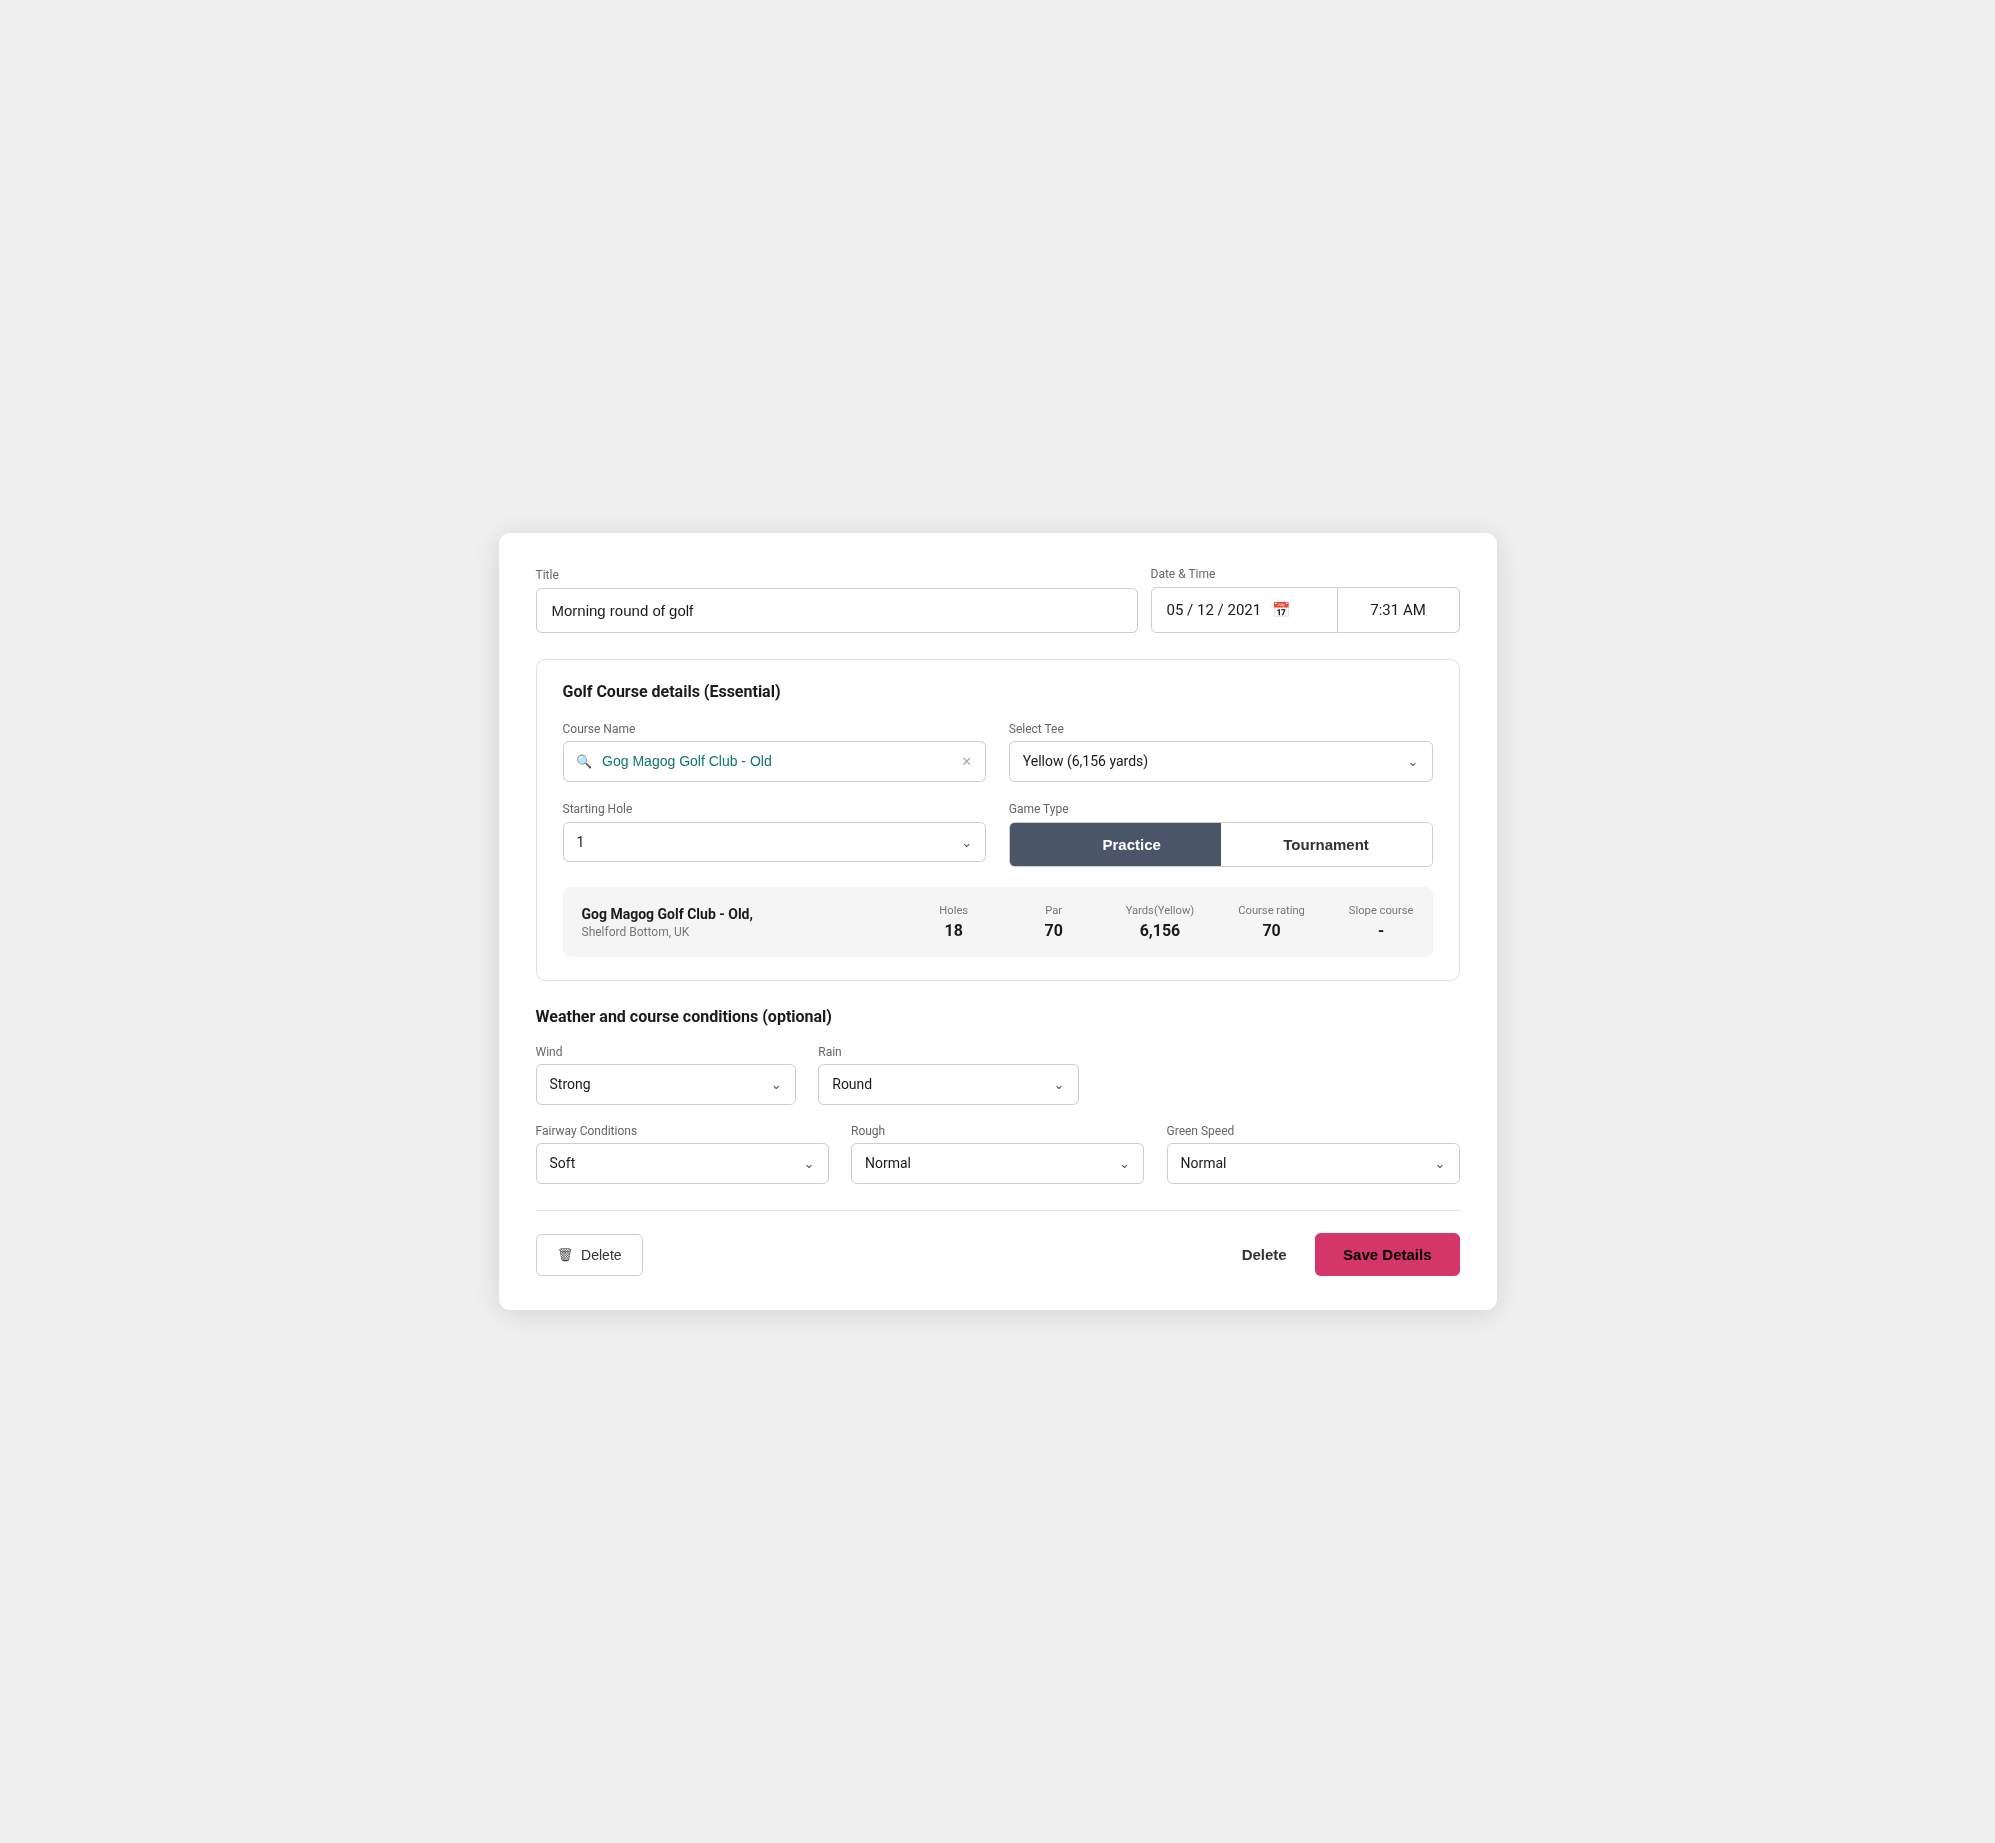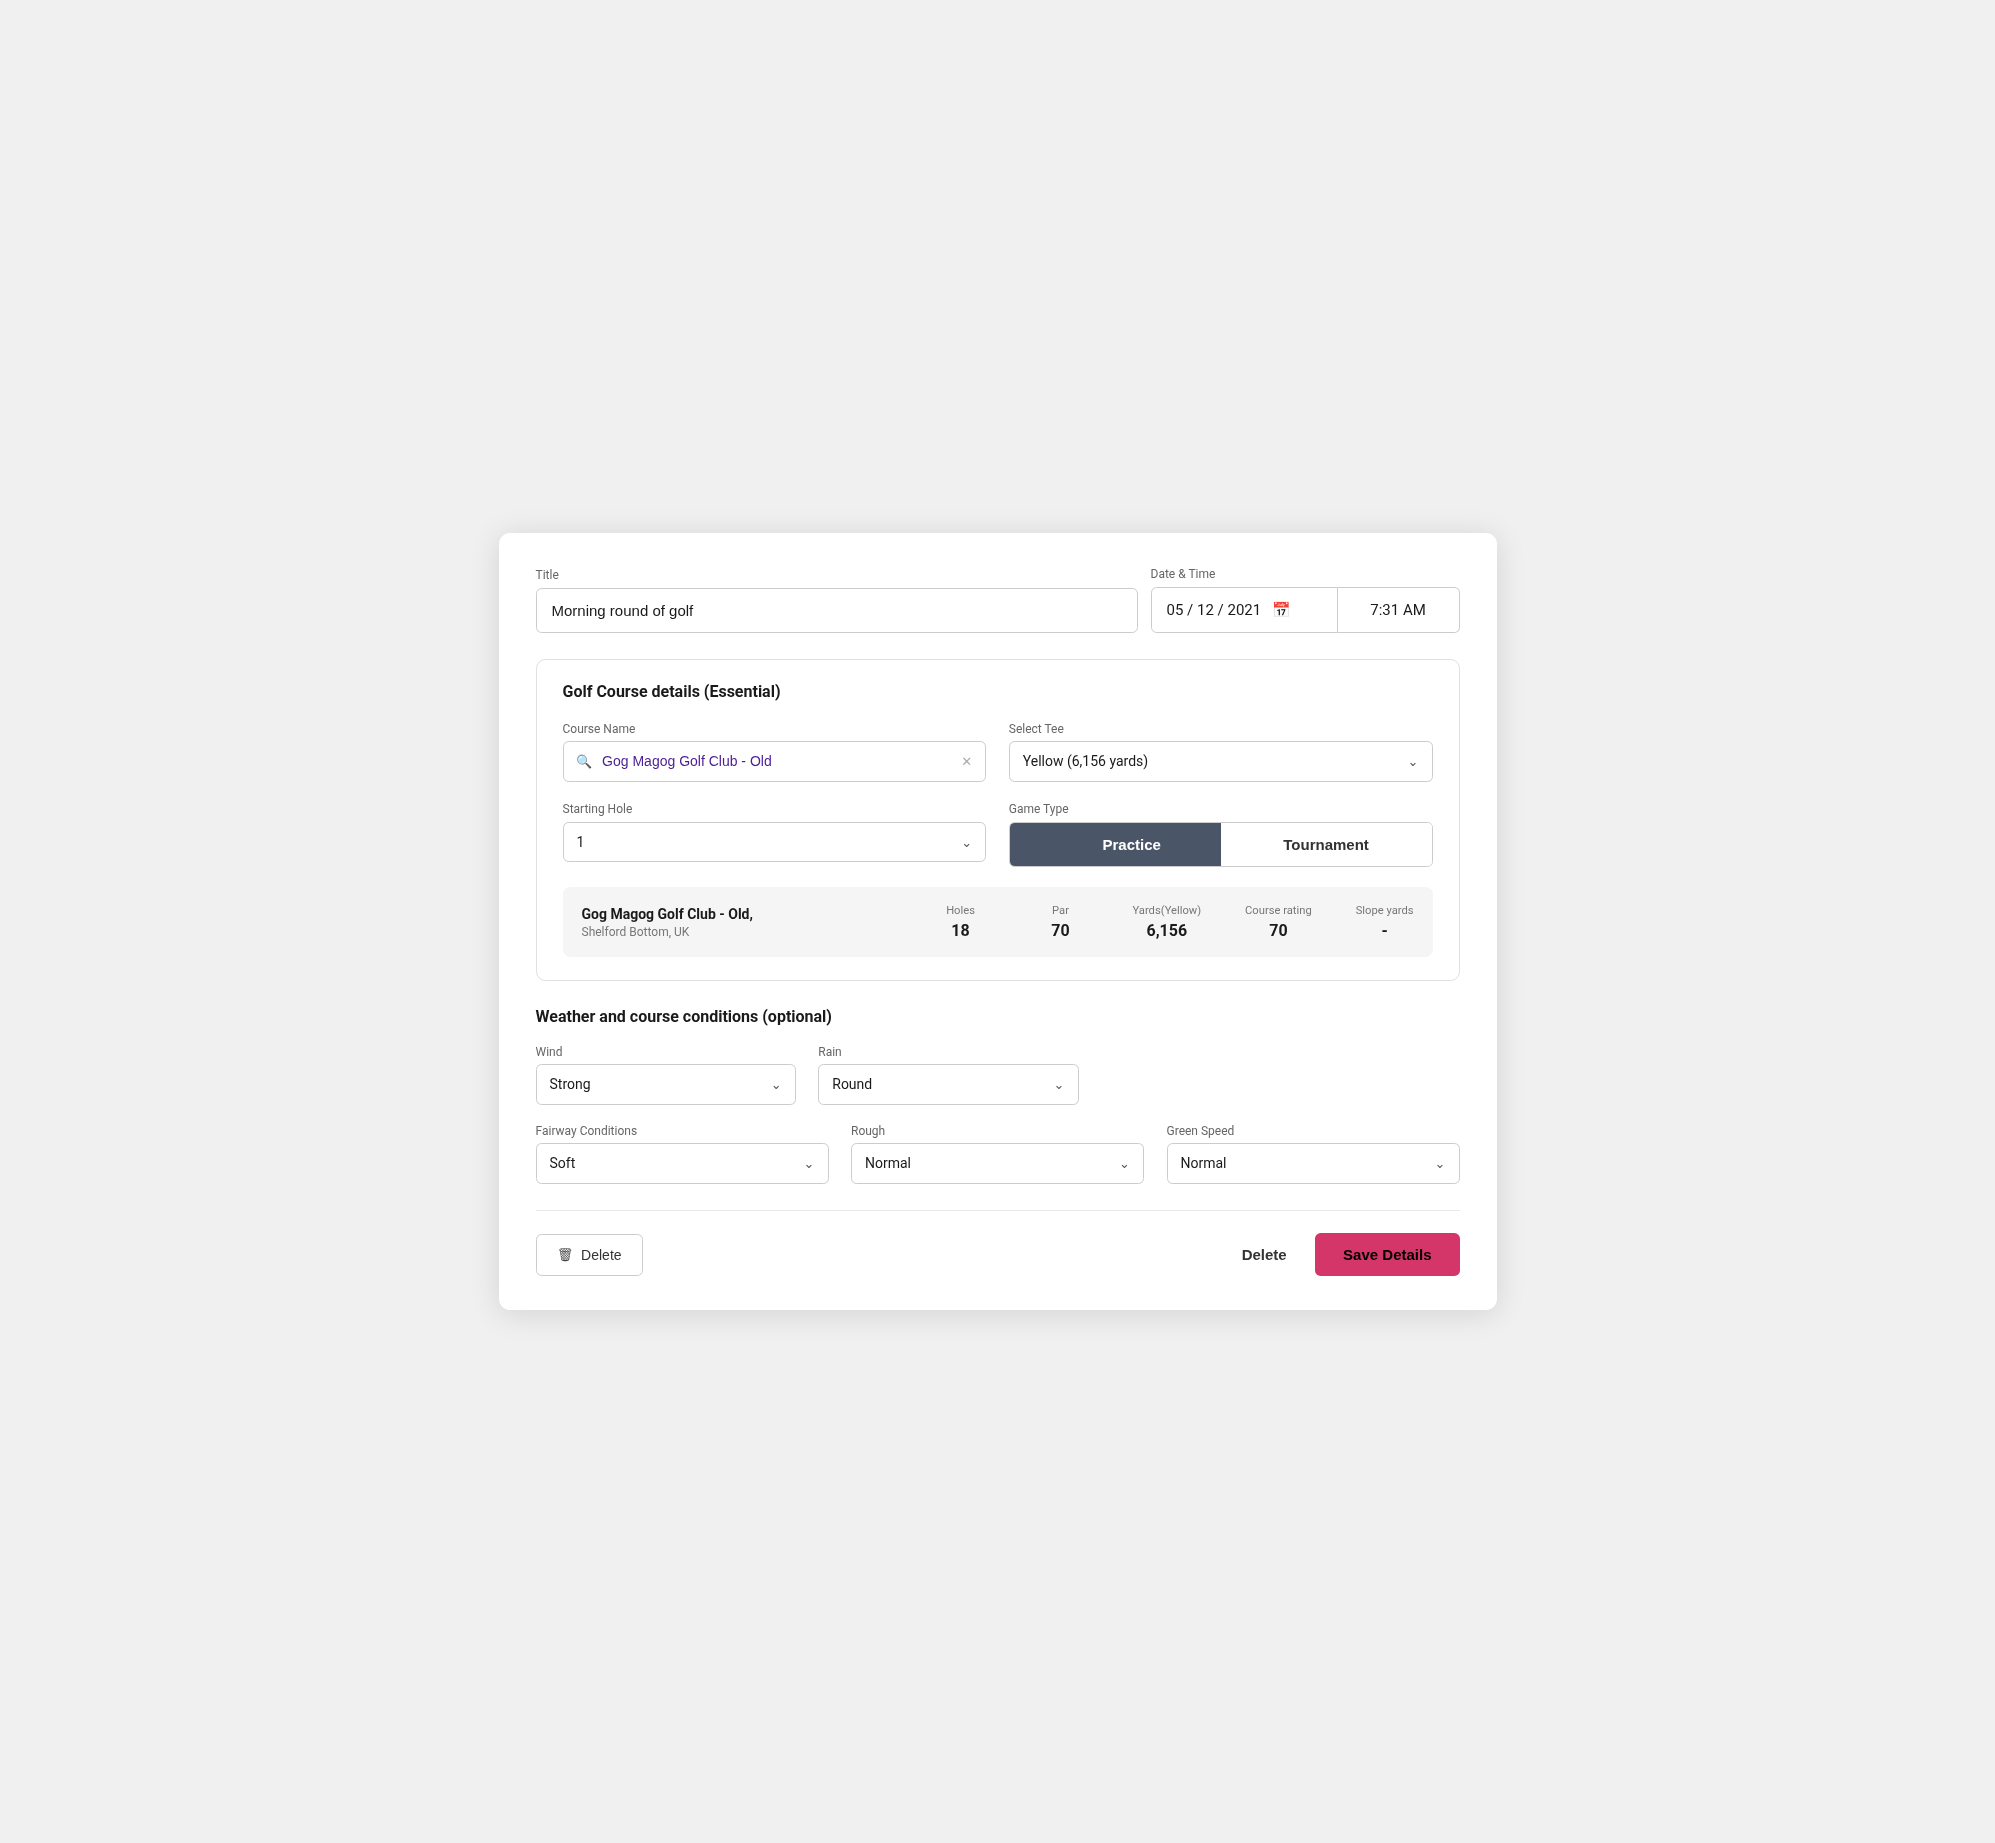--- a/index.html
+++ b/index.html
@@ -126,21 +126,21 @@
       gap: 9.4px;
     }
     .search-icon {
       color: #aaa;
       font-size: 13px;
     }
     .course-input {
       border: none;
       outline: none;
       font-size: 14px;
-      color: #4c1d95;
+      color: #0f766e;
       flex: 1;
     }
     .clear-icon {
       color: #aaa;
       cursor: pointer;
       font-size: 13px;
     }
     .select-wrap {
       border: 1.4px solid #ccc;
       border-radius: 5.6px;
@@ -372,21 +372,21 @@
       </div>
       <div class="stat-group">
         <span class="stat-label">Yards(Yellow)</span>
         <span class="stat-value">6,156</span>
       </div>
       <div class="stat-group">
         <span class="stat-label">Course rating</span>
         <span class="stat-value">70</span>
       </div>
       <div class="stat-group">
-        <span class="stat-label">Slope yards</span>
+        <span class="stat-label">Slope course</span>
         <span class="stat-value">-</span>
       </div>
     </div>
   </div>
 
   <div>
     <div class="weather-section-title">Weather and course conditions (optional)</div>
 
     <div class="weather-row-1">
 

